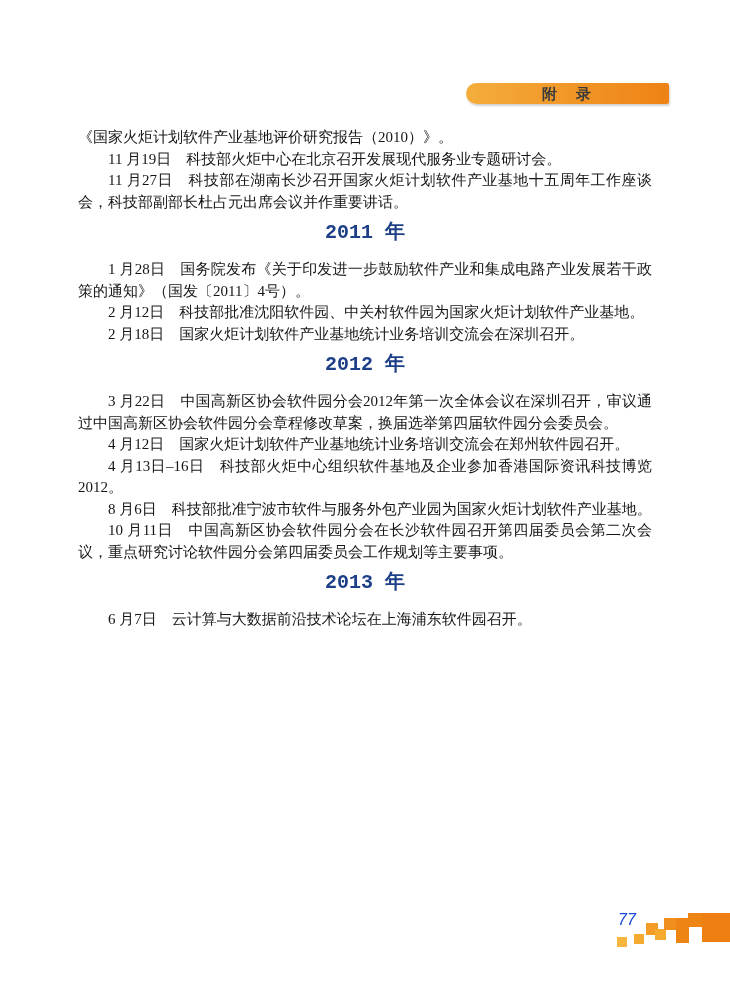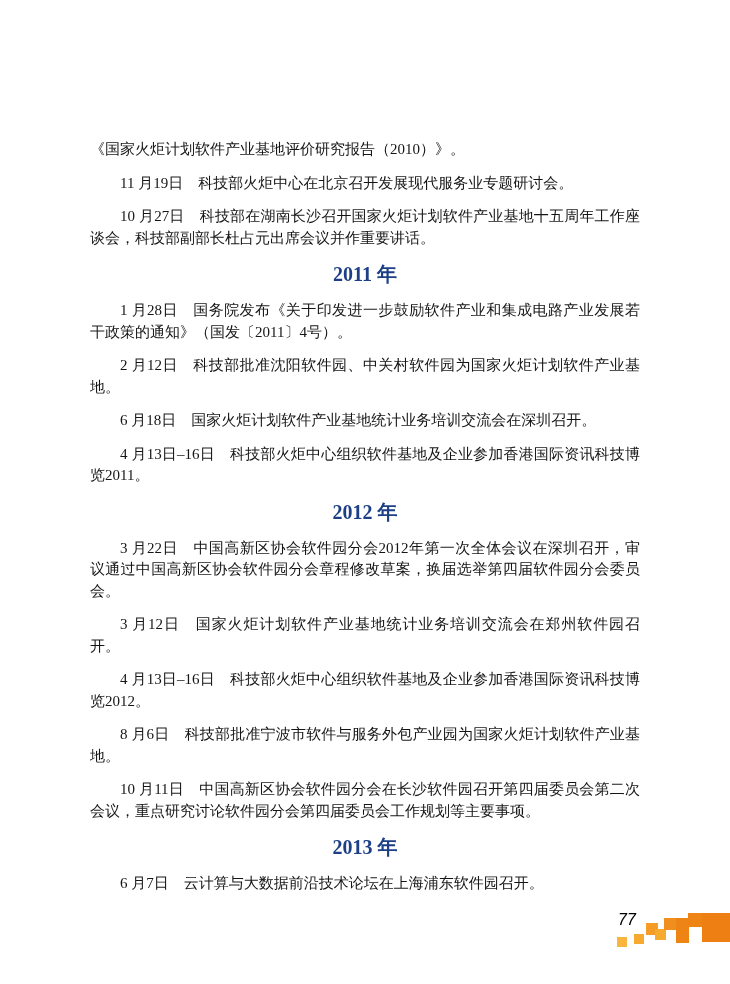--- a/index.html
+++ b/index.html
@@ -30,62 +30,65 @@
   }
   
   .content{
     position:absolute;
     left:78px;top:127px;
     width:574px;
     font-size:15px;
     line-height:21.5px;
     text-align:justify;
   }
-  .content p{margin:12px;}
+  .content p{margin:0;}
   .content p.indent{text-indent:2em;}
   .year-heading{
     margin:7px 0 13px 0;
     text-align:center;
     font-size:20px;
     line-height:26px;
     font-weight:bold;
     color:var(--heading_blue,#1c3f87);
+    font-family:Liberation Mono, monospace;
   }
   
   .page-number{
     position:absolute;
     left:614px;top:911px;
     width:26px;
     font-size:16px;
     font-style:italic;
-    color:#000000;
+    color:#1d4ed8;
     font-family:"Liberation Sans","DejaVu Sans",sans-serif;
     text-align:center;
   }
   .mosaic-square{position:absolute;display:block;}
   .mosaic-block{position:absolute;display:block;}
 </style>
 </head>
 <body>
 
 <div class="page" style="--page_bg: #ffffff; --body_text: #151515; --heading_blue: #1c3f87; --banner_grad_start: #f4ad3c; --banner_grad_end: #ee8214; --banner_text: #3b3b3b;">
 
+  <div class="banner">
+    <span class="banner-label">附　录</span>
+  </div>
 
   <div class="content" id="content">
       <p class="no-indent">《国家火炬计划软件产业基地评价研究报告（2010）》。</p>
       <p class="indent">11 月19日　科技部火炬中心在北京召开发展现代服务业专题研讨会。</p>
-      <p class="indent">10 月27日　科技部在湖南长沙召开国家火炬计划软件产业基地十五周年工作座谈会，科技部副部长杜占元出席会议并作重要讲话。</p>
+      <p class="indent">11 月27日　科技部在湖南长沙召开国家火炬计划软件产业基地十五周年工作座谈会，科技部副部长杜占元出席会议并作重要讲话。</p>
       <div class="year-heading">2011 年</div>
       <p class="indent">1 月28日　国务院发布《关于印发进一步鼓励软件产业和集成电路产业发展若干政策的通知》（国发〔2011〕4号）。</p>
       <p class="indent">2 月12日　科技部批准沈阳软件园、中关村软件园为国家火炬计划软件产业基地。</p>
-      <p class="indent">6 月18日　国家火炬计划软件产业基地统计业务培训交流会在深圳召开。</p>
-      <p class="indent">4 月13日–16日　科技部火炬中心组织软件基地及企业参加香港国际资讯科技博览2011。</p>
+      <p class="indent">2 月18日　国家火炬计划软件产业基地统计业务培训交流会在深圳召开。</p>
       <div class="year-heading">2012 年</div>
       <p class="indent">3 月22日　中国高新区协会软件园分会2012年第一次全体会议在深圳召开，审议通过中国高新区协会软件园分会章程修改草案，换届选举第四届软件园分会委员会。</p>
-      <p class="indent">3 月12日　国家火炬计划软件产业基地统计业务培训交流会在郑州软件园召开。</p>
+      <p class="indent">4 月12日　国家火炬计划软件产业基地统计业务培训交流会在郑州软件园召开。</p>
       <p class="indent">4 月13日–16日　科技部火炬中心组织软件基地及企业参加香港国际资讯科技博览2012。</p>
       <p class="indent">8 月6日　科技部批准宁波市软件与服务外包产业园为国家火炬计划软件产业基地。</p>
       <p class="indent">10 月11日　中国高新区协会软件园分会在长沙软件园召开第四届委员会第二次会议，重点研究讨论软件园分会第四届委员会工作规划等主要事项。</p>
       <div class="year-heading">2013 年</div>
       <p class="indent">6 月7日　云计算与大数据前沿技术论坛在上海浦东软件园召开。</p>
     </div>
 
   <div class="page-number">77</div>
 
   <div id="mosaic">

